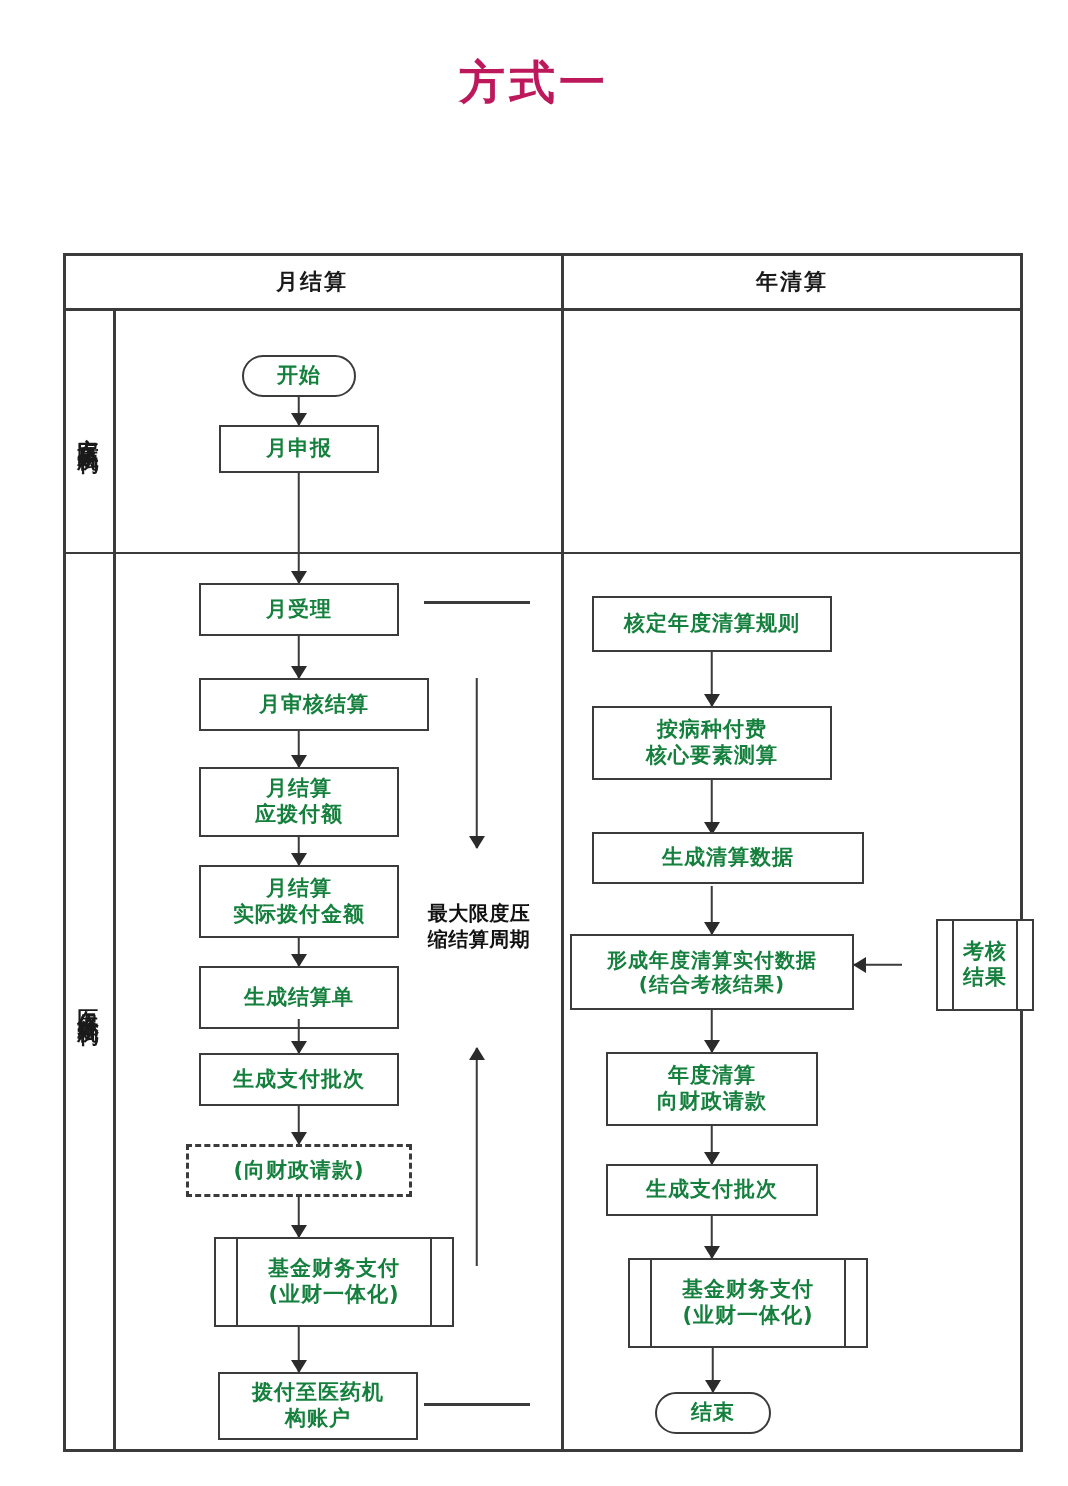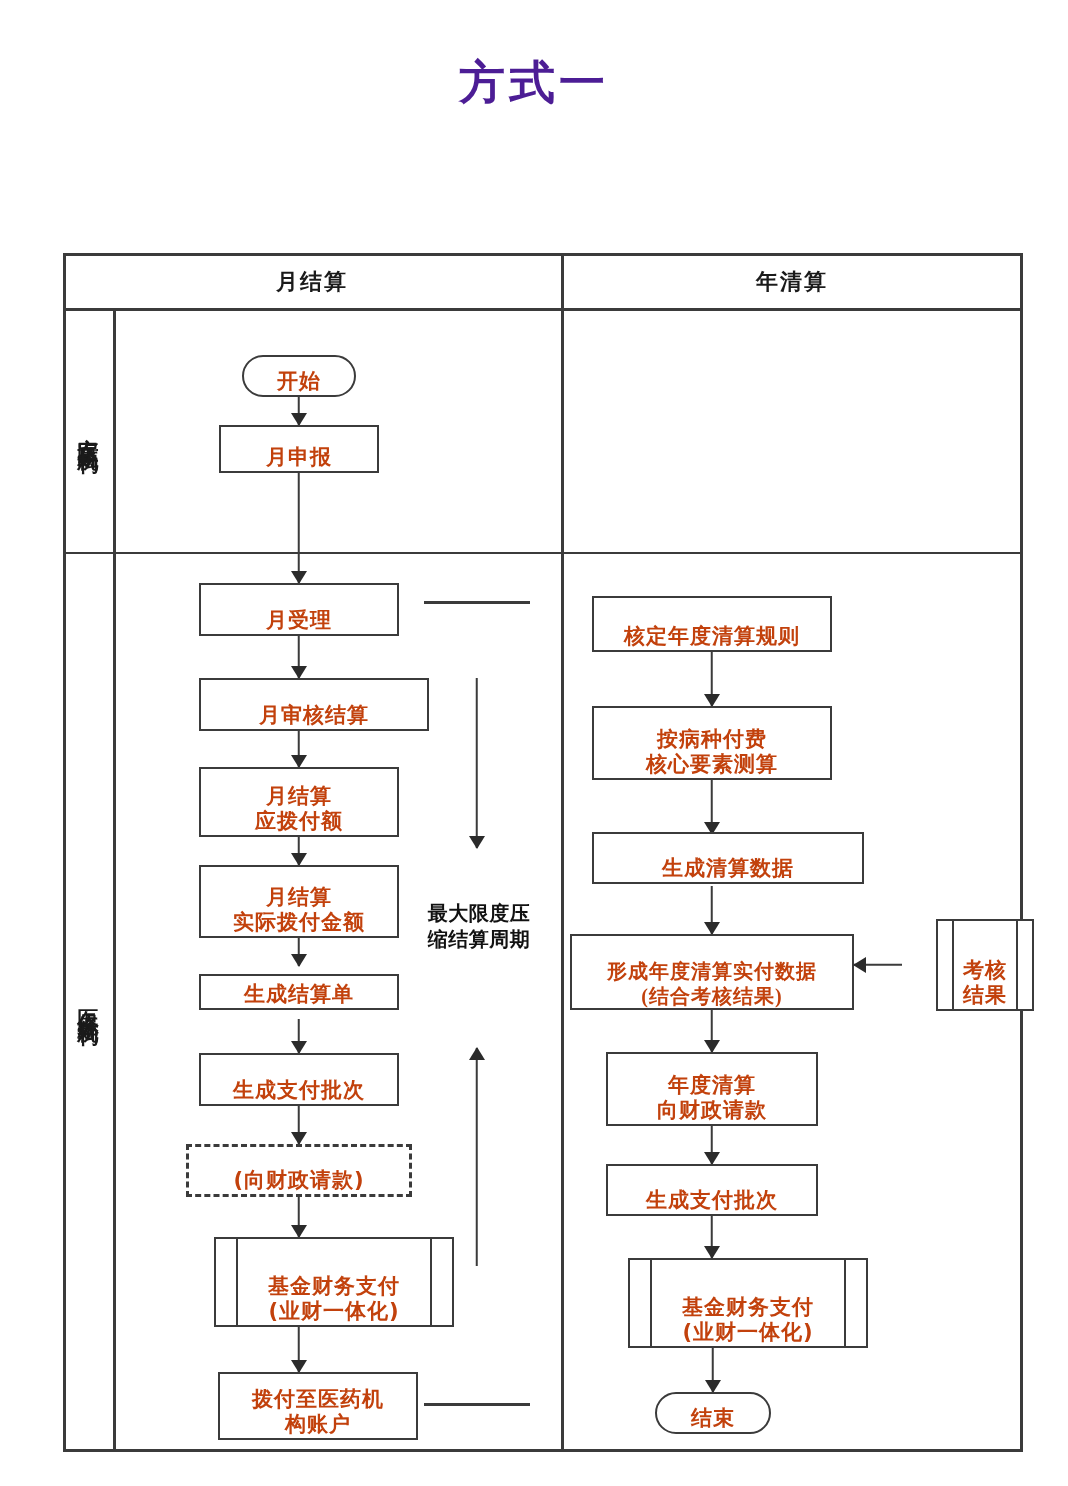--- a/index.html
+++ b/index.html
@@ -26,21 +26,21 @@
   .page-title {
     position: absolute;
     left: 0;
     top: 52px;
     width: 1068px;
     text-align: center;
     font-family: "DejaVu Serif", "Liberation Serif", serif;
     font-size: 46px;
     font-weight: bold;
     letter-spacing: 4px;
-    color: #4c1d95;
+    color: #be185d;
   }
 
   
   .frame {
     position: absolute;
     left: 63px;
     top: 253px;
     width: 960px;
     height: 1199px;
     border: 3px solid #3b3b3b;
@@ -115,28 +115,28 @@
   }
   .lane-label.lane1 { top: 308px; height: 244px; }
   .lane-label.lane2 { top: 552px; height: 900px; }
 
   
   .node {
     position: absolute;
     box-sizing: border-box;
     background: #fff;
     display: flex;
-    align-items: flex-end;
+    align-items: center;
     justify-content: center;
     text-align: center;
     font-size: 21px;
     font-weight: bold;
     line-height: 1.22;
     letter-spacing: 1px;
-    color: #c2410c;
+    color: #15803d;
   }
   .node.rect {
     border: 2.5px solid #3b3b3b;
   }
   .node.terminal {
     border: 2.5px solid #3b3b3b;
     border-radius: 26px;
   }
   .node.dashed {
     border: 3px dashed #3b3b3b;
@@ -305,21 +305,21 @@
     <div class="lines">
       <div>月结算</div>
       <div>实际拨付金额</div>
     </div>
   </div>
   <div class="conn" style="left:199px; top:938px; width:200px; height:28px;">
     <div class="stem"></div>
       <div class="head-down"></div>
   </div>
 
-  <div class="node rect" style="left:199px; top:966px; width:200px; height:36px;margin-top:8px;">
+  <div class="node rect" style="left:199px; top:966px; width:200px; height:63px;">
     <span>生成结算单</span>
   </div>
   <div class="conn" style="left:199px; top:1019px; width:200px; height:34px;">
     <div class="stem"></div>
       <div class="head-down"></div>
   </div>
 
   <div class="node rect" style="left:199px; top:1053px; width:200px; height:53px;">
     <span>生成支付批次</span>
   </div>
@@ -389,21 +389,21 @@
   </div>
 
   <div class="node rect" style="left:592px; top:832px; width:272px; height:52px;">
     <span>生成清算数据</span>
   </div>
   <div class="conn" style="left:592px; top:886px; width:240px; height:48px;">
     <div class="stem"></div>
       <div class="head-down"></div>
   </div>
 
-  <div class="node rect" style="left:570px; top:934px; width:284px; height:76px; font-size:20px;font-family:Liberation Serif, serif;">
+  <div class="node rect" style="left:570px; top:934px; width:284px; height:76px; font-size:20px;">
     <div class="lines">
       <div>形成年度清算实付数据</div>
       <div>(结合考核结果)</div>
     </div>
   </div>
 
   <div class="node predef narrow" style="left:901px; top:919px; width:98px; height:92px;">
     <div class="lines">
       <div>考核</div>
       <div>结果</div>

